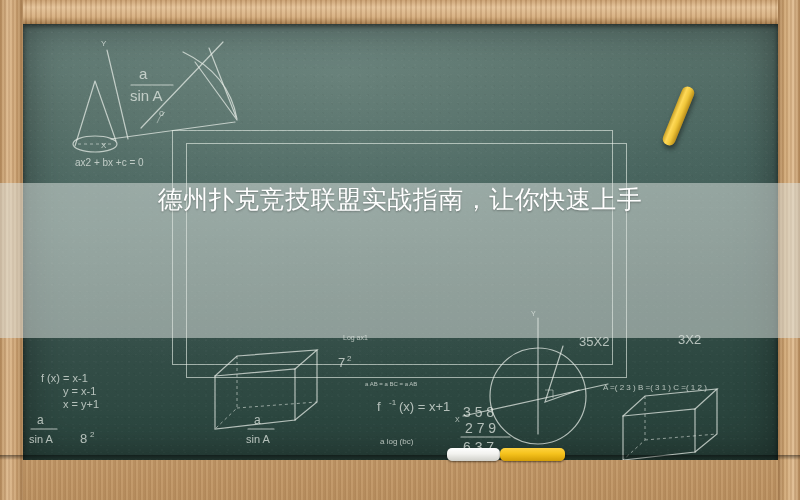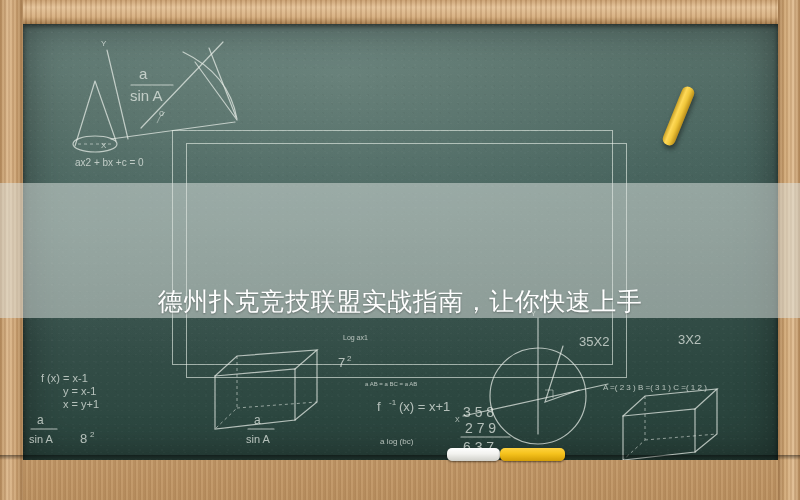--- a/index.html
+++ b/index.html
@@ -92,24 +92,24 @@
 
   
   .rect-outer, .rect-inner {
     position:absolute; border:1.6px solid rgba(233,240,233,.62);
   }
   .rect-outer { left:149px; top:106px; width:441px; height:235px; }
   .rect-inner { left:163px; top:119px; width:441px; height:235px; }
 
   
   .band {
-    position:absolute; left:0; top:183px; width:800px; height:135px;
+    position:absolute; left:0; top:183px; width:800px; height:155px;
     background:rgba(222,228,224,.52);
     z-index:7;
-    display:flex; align-items:flex-end;
+    display:flex; align-items:flex-start;
   }
   .title {
     width:100%; text-align:center;
     color:#ffffff; font-size:25px; letter-spacing:.5px;
     font-family:"DejaVu Sans","Liberation Sans", sans-serif;
     text-shadow:0 1px 2px rgba(0,0,0,.30);
     white-space:nowrap;
   }
 
   

